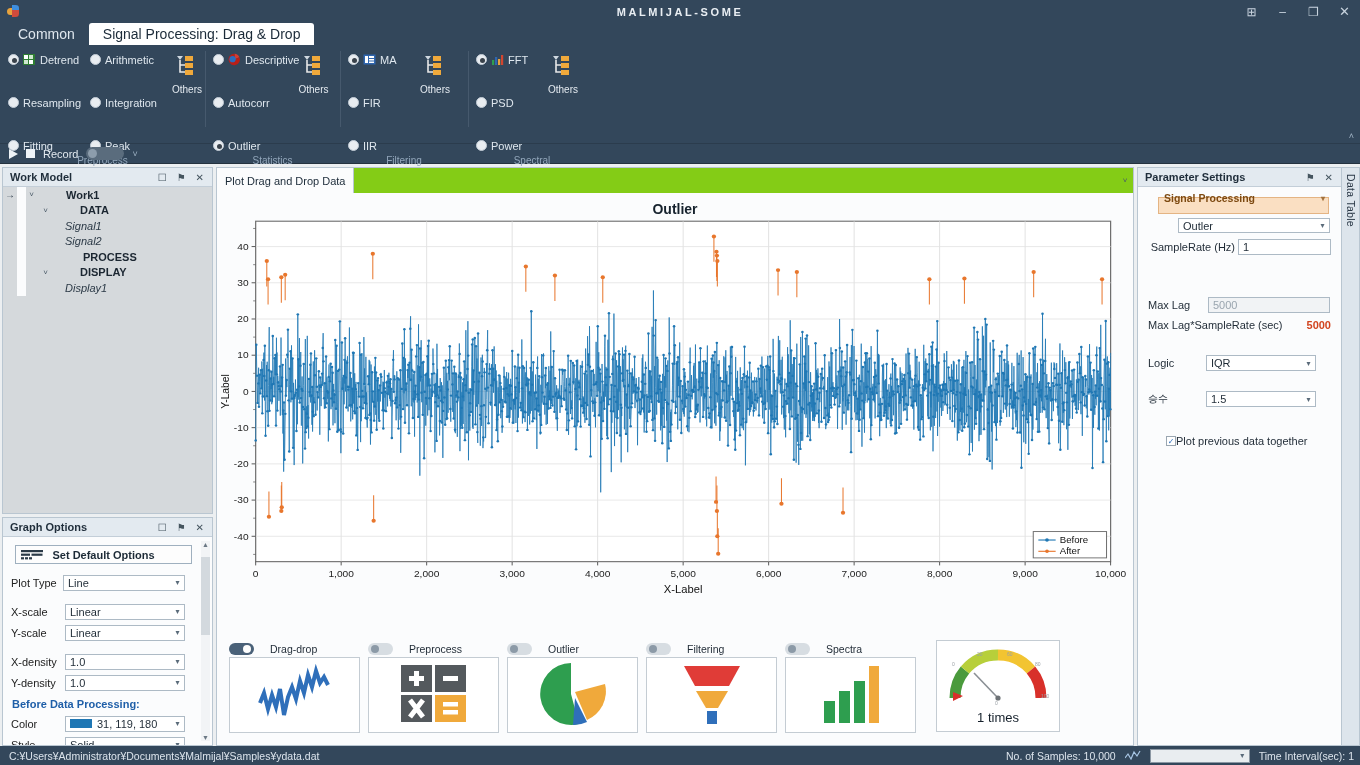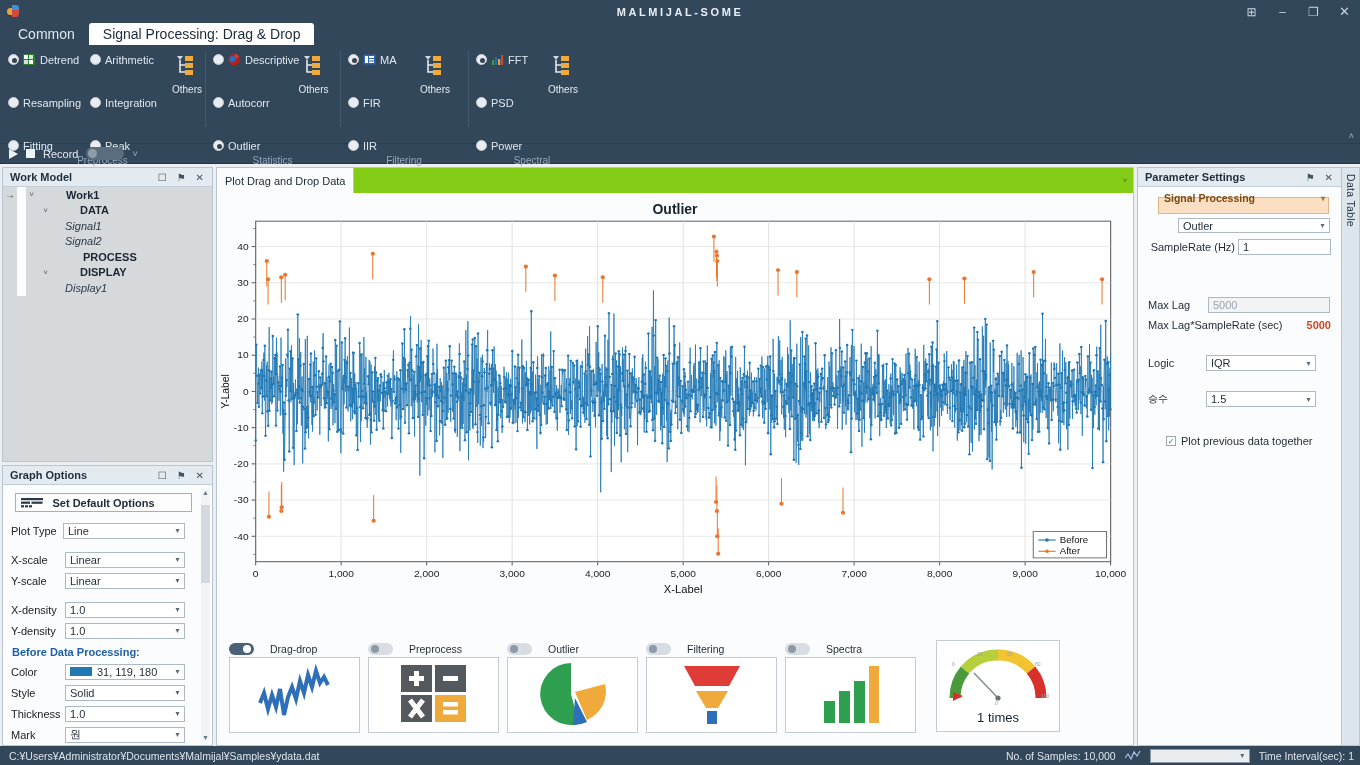--- a/index.html
+++ b/index.html
@@ -89,21 +89,21 @@
   .panel { background:#fbfcfd; border:1px solid #b9c6d1; display:flex; flex-direction:column; }
   .panel-head {
     height:19px; background:#e3eaf0; display:flex; align-items:center; padding:0 4px 0 7px;
     border-bottom:1px solid #c3ced8; flex:none;
   }
   .panel-title { font-size:11px; font-weight:bold; color:#1f2d3a; }
   .panel-btns { margin-left:auto; display:flex; gap:10px; padding-right:4px; color:#45555f; font-size:10px; }
 
   
   .leftcol { width:213px; flex:none; display:flex; flex-direction:column; padding:3px 0 0 2px; gap:3px; }
-  .workmodel { height:295px; }
+  .workmodel { height:347px; }
   .tree { flex:1; background:#fbfcfd; position:relative; overflow:hidden; }
   .tree-inner { background:#d5d9dc; margin:0 0 0 0; height:100%; width:209px; }
   .trow { height:15.5px; display:flex; align-items:center; font-size:11px; color:#1b2631; }
   .trow .ind { flex:none; }
   .chev { width:11px; text-align:center; color:#4a5a68; font-size:8px; flex:none; }
   .trow .tlabel.bold { font-weight:bold;margin-left:29px; }
   .trow .tlabel.ital { font-style:italic; color:#2b3946; }
   .arrowcol { width:14px; text-align:center; color:#2c3b49; font-size:10px; flex:none; }
 
   .graphopts { flex:1; min-height:0; }
@@ -2201,21 +2201,21 @@
               <span class="cv">1.5</span>
               <span class="carr">▾</span>
             </span>
           </div>
 
           <div style="height:22px"></div>
 
           <div class="p-row">
             <span style="width:18px"></span>
             <span class="chk">✓</span>
-            <span style="font-size:11px;color:#1f2a35;margin-left:5px">Plot previous data together</span>
+            <span style="font-size:11px;color:#1f2a35;">Plot previous data together</span>
           </div>
 
         </div>
       </div>
       <div class="vtab">
         <span>Data Table</span>
       </div>
     </div>
   </div>
 

